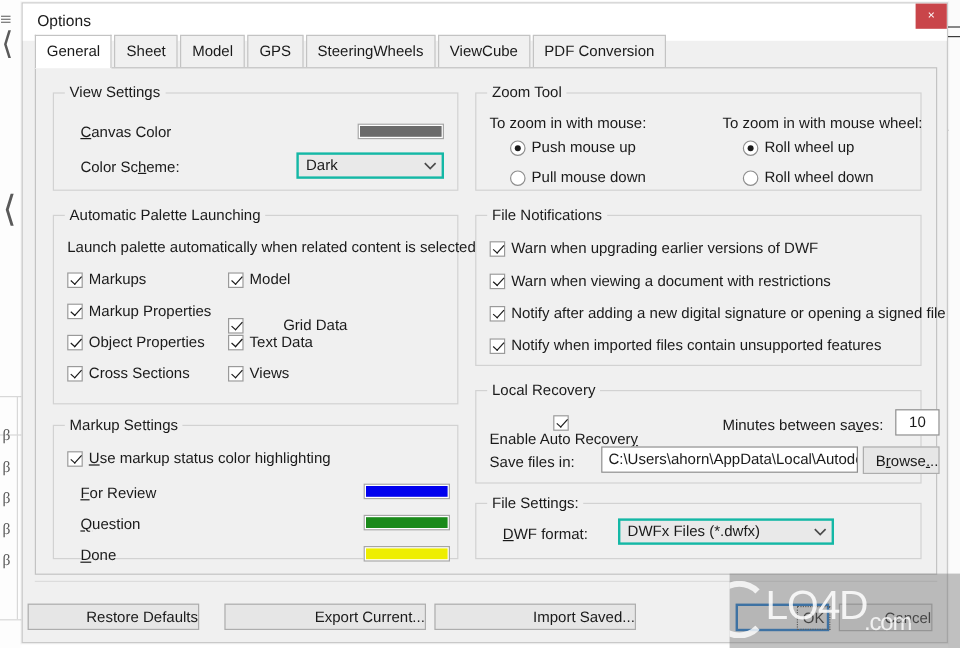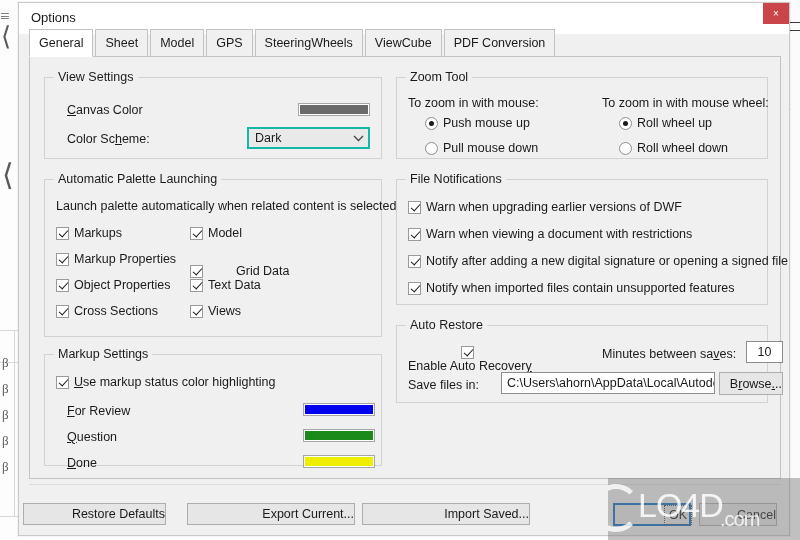--- a/index.html
+++ b/index.html
@@ -479,36 +479,50 @@
             <span>Notify after adding a new digital signature or opening a signed file</span>
           </div>
           <div class="cbrow" style="left: 11px; top: 101px;">
             <span class="cbox checked"></span>
             <span>Notify when imported files contain unsupported features</span>
           </div>
         </div>
     </div>
 
     <div class="group" style="left:366px; top:268px; width:372px; height:78px;">
-      <div class="legend">Auto Restore</div>
+      <div class="legend">Local Recovery</div>
       <div class="cbrow" style="left:11px; top:20px;flex-direction:column;">
         <span class="cbox checked"></span>
         <span>Enable Auto Recover<span class="uline">y</span></span>
       </div>
       <div class="lbl" style="left:205px; top:21px;">
         Minutes between sa<span class="uline">v</span>es:
       </div>
       <div class="tinput center" style="left:349px; top:15px; width:37px; height:22px;">10</div>
       <div class="lbl" style="left:11px; top:52px;">Save files in:</div>
       <div class="tinput" style="left:104px; top:46px; width:214px; height:22px;">C:\Users\ahorn\AppData\Local\Autode:</div>
       <div class="btn" style="left:322px; top:46px; width:64px; height:23px;">
         <span>B<span class="uline">r</span>owse<span class="uline">.</span>..</span>
       </div>
     </div>
 
+    <div class="group" style="left:366px; top:362px; width:372px; height:47px;">
+      <div class="legend">File Settings:</div>
+      <div class="lbl" style="left:22px; top:18px;">
+        <span class="uline">D</span>WF format:
+      </div>
+      <div class="combo" style="left:118px; top:12px; width:180px; height:22px;">
+        <span class="val">DWFx Files (*.dwfx)</span>
+        <span class="chev">
+          <svg width="11" height="7" viewBox="0 0 11 7">
+              <path d="M1 1 L5.5 5.5 L10 1" stroke="#4a4a4a" stroke-width="1.4" fill="none"></path>
+            </svg>
+        </span>
+      </div>
+    </div>
 
   </div>
 
   <div id="footer">
     <div id="footsep"></div>
     <div class="btn" style="left:4px; top:19px; width:143px; height:22px;">Restore Defaults</div>
     <div class="btn" style="left:168px; top:19px; width:168px; height:22px;">Export Current...</div>
     <div class="btn" style="left:343px; top:19px; width:168px; height:22px;">Import Saved...</div>
     <div class="btn focused" style="left:594px; top:19px; width:78px; height:23px;">
       <span>OK</span>

